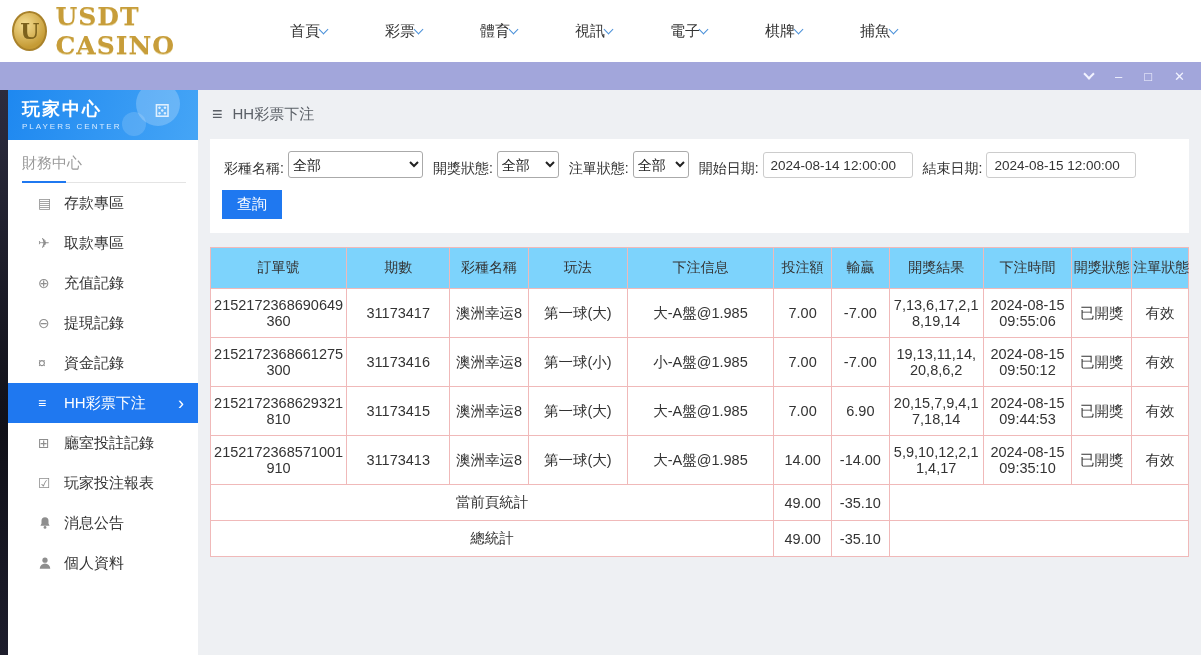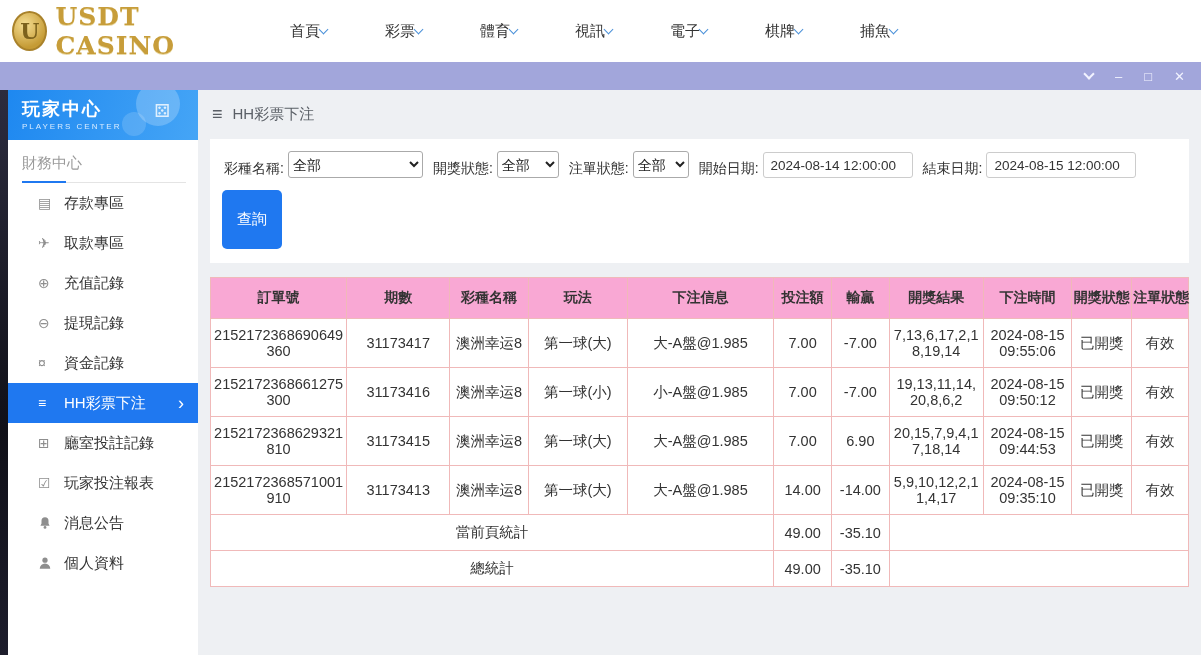--- a/index.html
+++ b/index.html
@@ -68,28 +68,28 @@
   .filter-row label { margin:0 4px 0 10px; white-space:nowrap; }
   .filter-row label:first-child { margin-left:2px; }
   select { height:27px; border:1px solid #aaa; border-radius:3px; background:#fff;
     font-size:14px; color:#222; }
   .sel-wide { width:135px; }
   .sel-mid { width:62px; }
   .sel-narrow { width:56px; }
   .date-input { height:26px; width:150px; border:1px solid #ccc; border-radius:3px;
     padding:0 7px; font-size:13.5px; color:#333; }
   .search-btn { margin-top:12px; background:var(--accent,#1f78f0); color:#fff; border:none;
-    border-radius:5px; padding:20px 15px; font-size:15px; cursor:pointer; }
+    border-radius:0; padding:5px 15px; font-size:15px; cursor:pointer; }
 
   
   table { width:calc(100% - 24px); margin:14px 12px 0; border-collapse:collapse;
     table-layout:fixed; background:#fff; }
   th, td { border:1px solid var(--table_border,#f0b9b9); text-align:center; color:#333;
     word-break:break-all; }
-  th { background:#f9a8d4; font-size:14px; font-weight:bold; padding:11px 1px; white-space:nowrap; }
+  th { background:#7dd3fc; font-size:14px; font-weight:normal; padding:11px 1px; white-space:nowrap; }
   td { font-size:14.5px; padding:8px 3px; }
   tr.data-row td { height:41px; }
   tr.total-row td { height:22px; }
 </style>
 </head>
 <body>
 
 <div class="topbar">
   <div class="logo">
     <div class="logo-coin">U</div>

